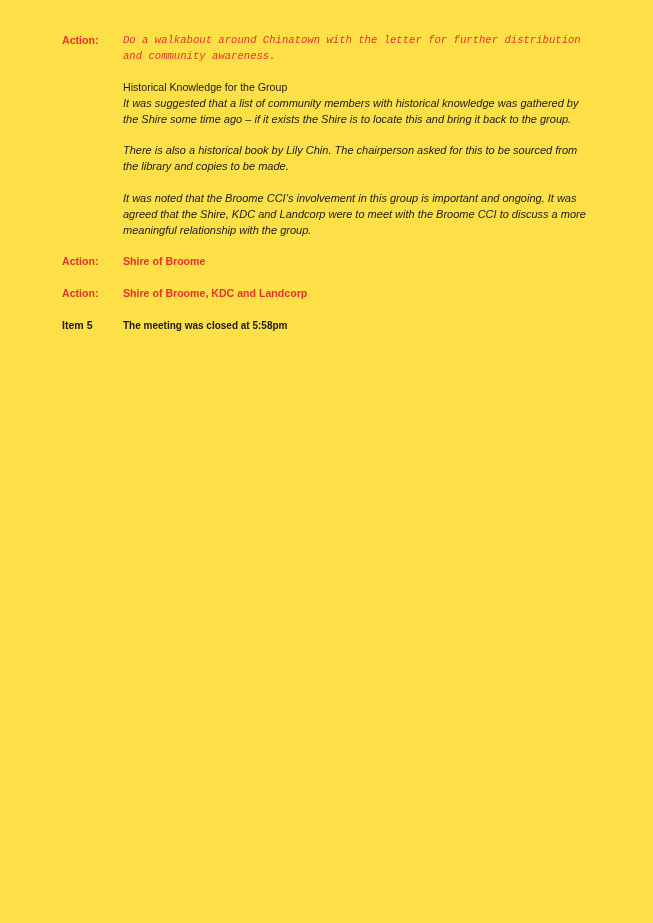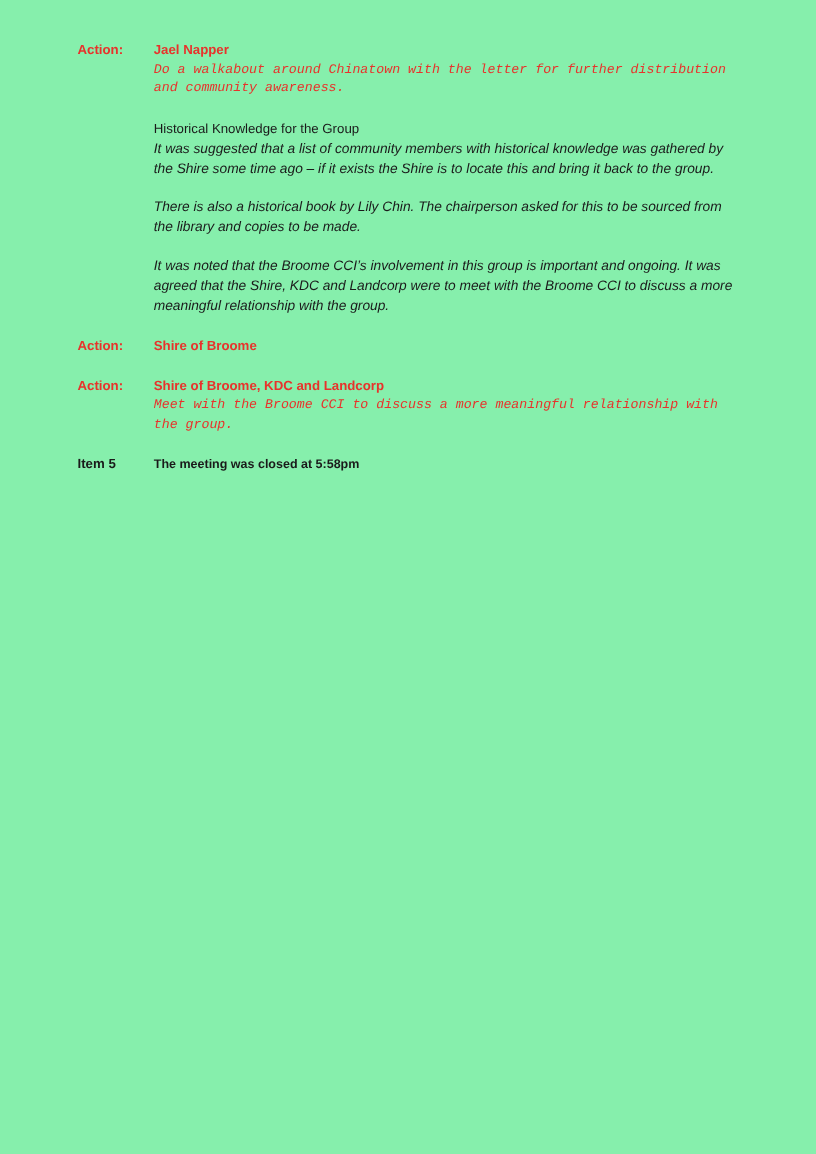--- a/index.html
+++ b/index.html
@@ -12,21 +12,21 @@
     height: 923px;
     font-family: "Liberation Sans", sans-serif;
     color: #1a1a1a;
     -webkit-font-smoothing: antialiased;
   }
 
   .page {
     position: relative;
     width: 653px;
     height: 923px;
-    background: #86efac;
+    background: #fde047;
     box-sizing: border-box;
     padding: 33px 63px 0 62px;
   }
 
   
   .row {
     display: flex;
     align-items: flex-start;
   }
   .label-col {
@@ -88,21 +88,20 @@
   }
 </style>
 </head>
 <body>
 
 <div class="page">
 
   <div class="row">
     <div class="label-col red">Action:</div>
     <div class="content-col">
-      <p class="name-line">Jael Napper</p>
       <p class="action-desc">Do a walkabout around Chinatown with the letter for further distribution and community awareness.</p>
     </div>
   </div>
 
   <div class="block-gap-action"></div>
 
   <div class="row">
     <div class="label-col"></div>
     <div class="content-col">
       <p class="section-heading">Historical Knowledge for the Group</p>
@@ -122,21 +121,20 @@
       <p class="name-line">Shire of Broome</p>
     </div>
   </div>
 
   <div class="block-gap-action"></div>
 
   <div class="row">
     <div class="label-col red">Action:</div>
     <div class="content-col">
       <p class="name-line">Shire of Broome, KDC and Landcorp</p>
-      <p class="action-desc">Meet with the Broome CCI to discuss a more meaningful relationship with the group.</p>
     </div>
   </div>
 
   <div class="block-gap-action"></div>
 
   <div class="row">
     <div class="label-col black">Item 5</div>
     <div class="content-col">
       <p class="item-line">The meeting was closed at 5:58pm</p>
     </div>

